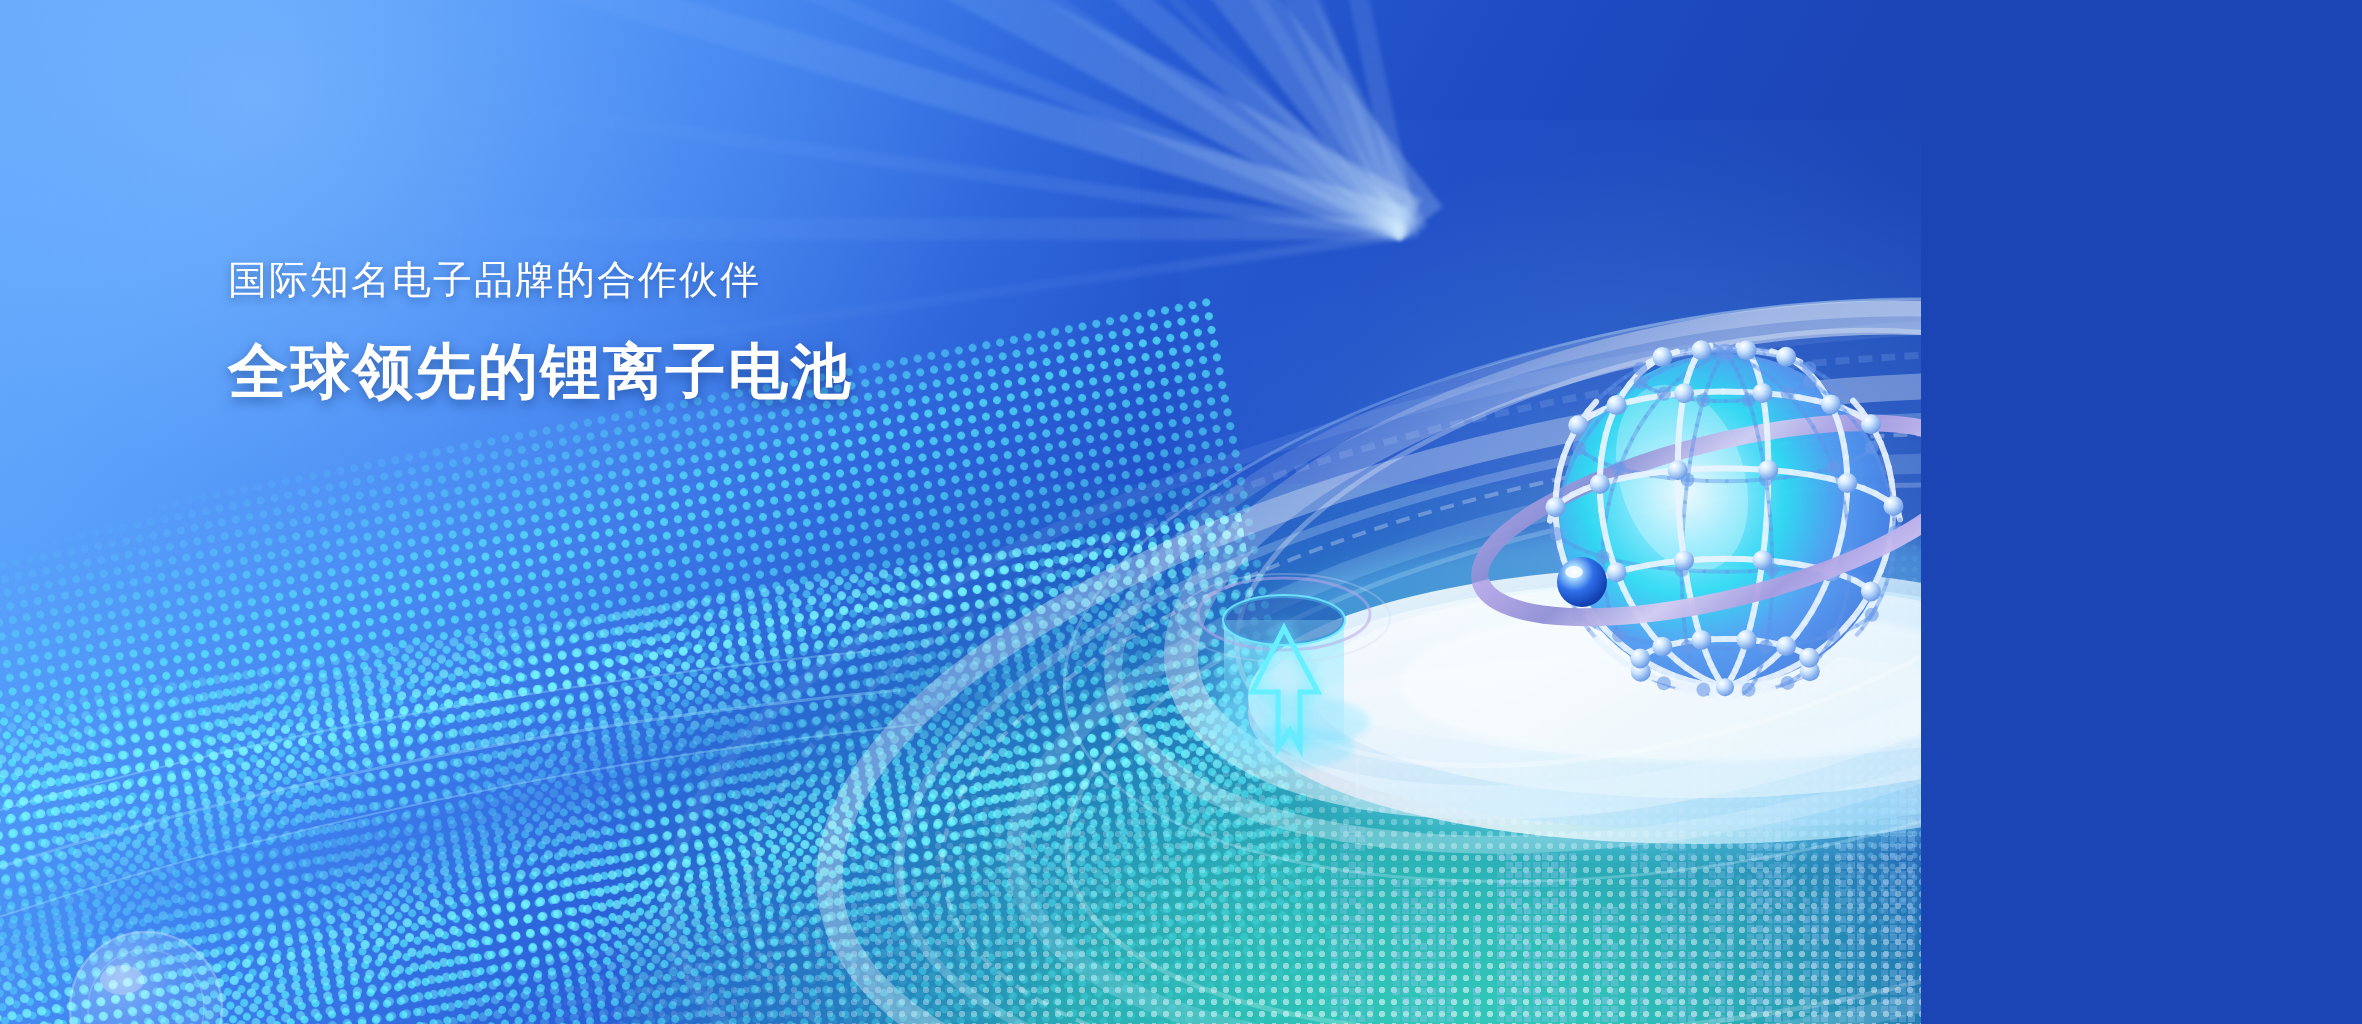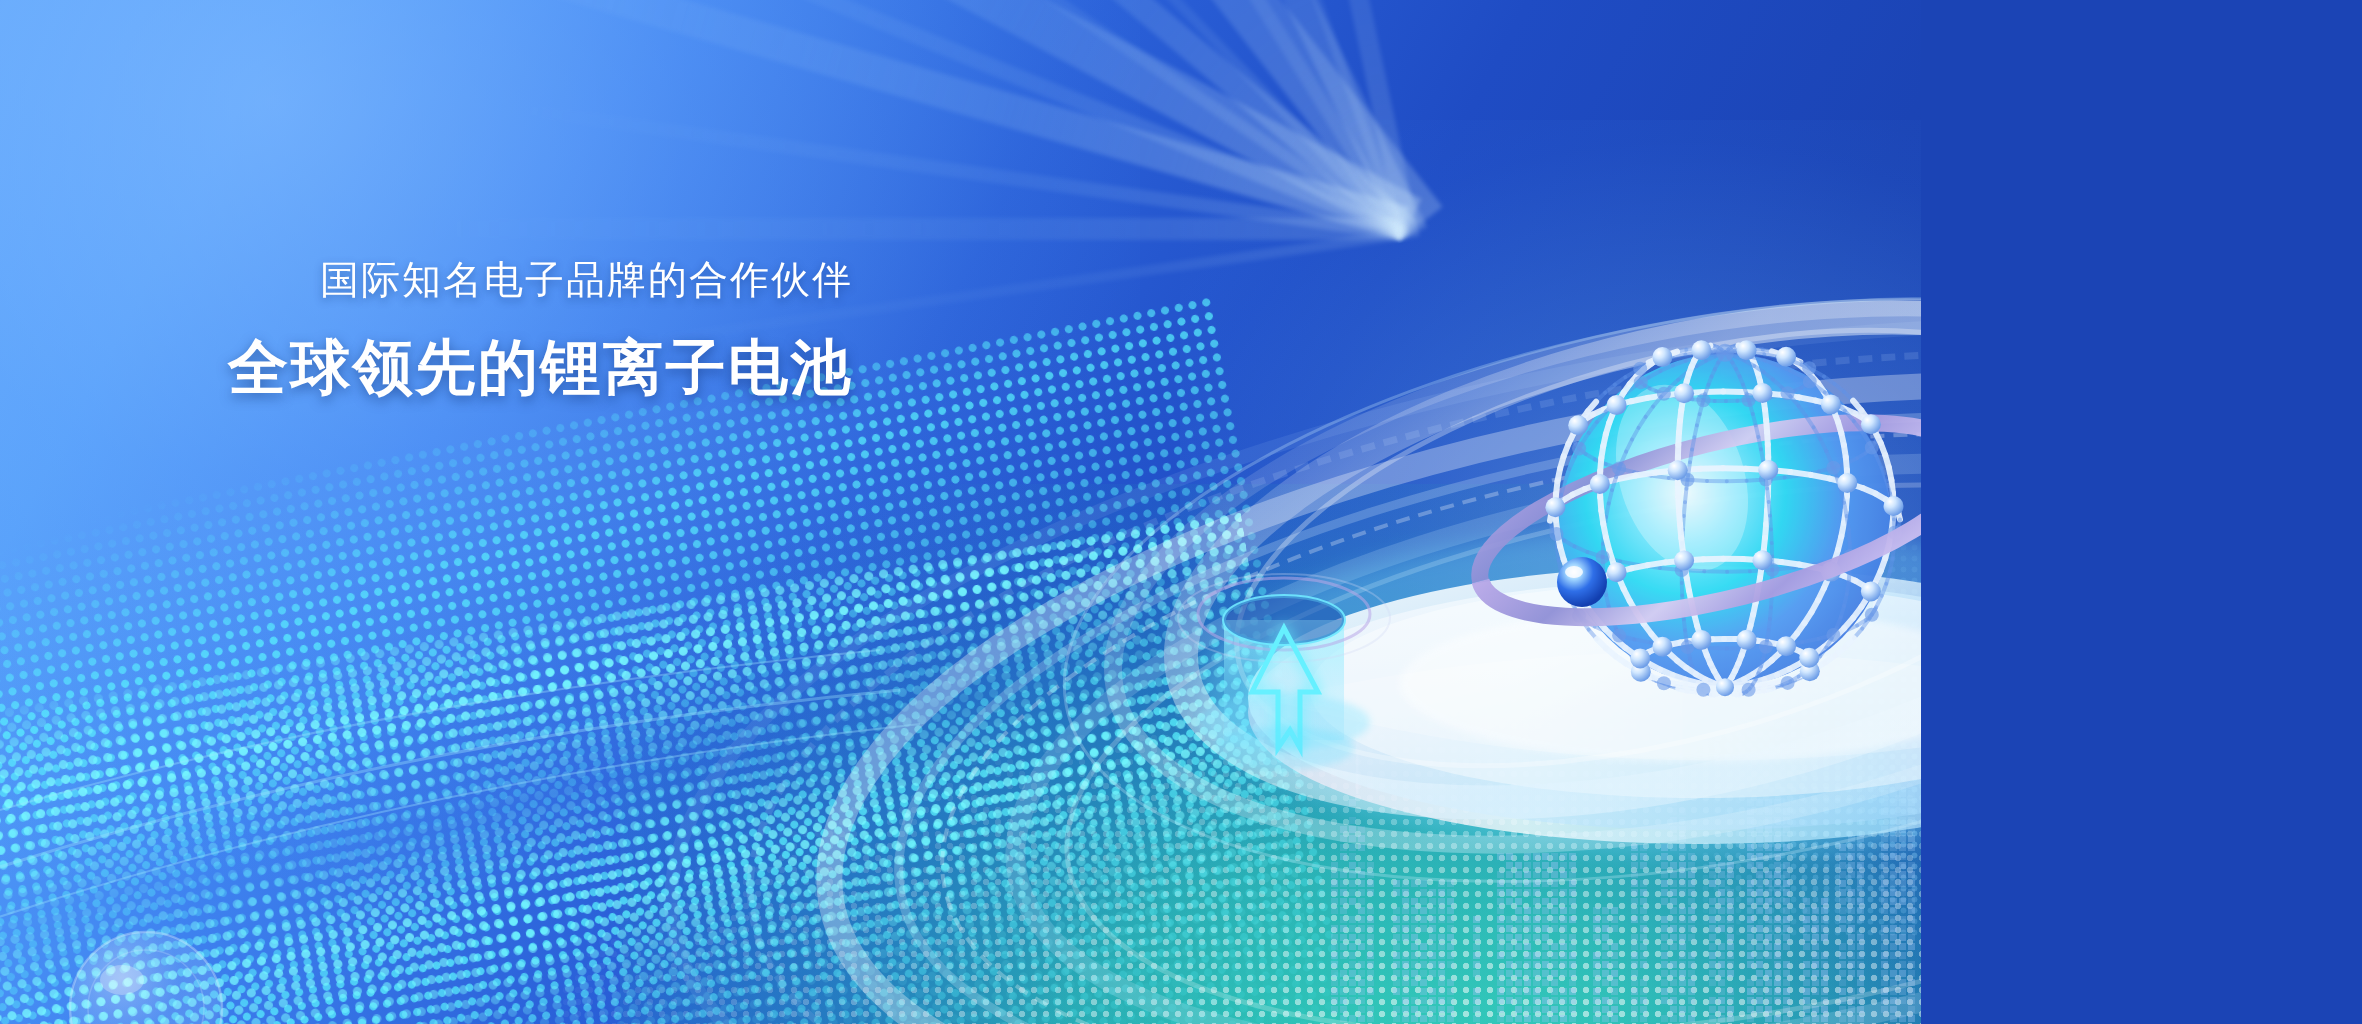--- a/index.html
+++ b/index.html
@@ -6,21 +6,20 @@
   html, body {
     width:2362px; height:1024px; overflow:hidden;
     background:#1b44b5;
     font-family:"Liberation Sans","DejaVu Sans",sans-serif;
   }
 
   #banner {
     position:relative;
     width:1921px; height:1024px;
     overflow:hidden;
-    text-align:right;
   }
 
   
   .bg-base {
     position:absolute; inset:0;
     background:
       linear-gradient(118deg,
         #63aafc 0%,
         #55a0fa 12%,
         #3f83f0 27%,
@@ -142,21 +141,20 @@
   }
   .headline {
     margin-top:26px;
     font-size:60px;
     font-weight:bold;
     color:#ffffff;
     letter-spacing:2.5px;
     line-height:1.38;
     text-shadow:0 4px 12px rgba(10,42,110,0.5);
     white-space:nowrap;
-    font-family:Liberation Mono, monospace;
   }
   .headline span { display:block; }
 </style>
 </head>
 <body>
 
 <div id="banner">
 
   <div class="bg-base"></div>
   <div class="bg-glow-tl"></div>

